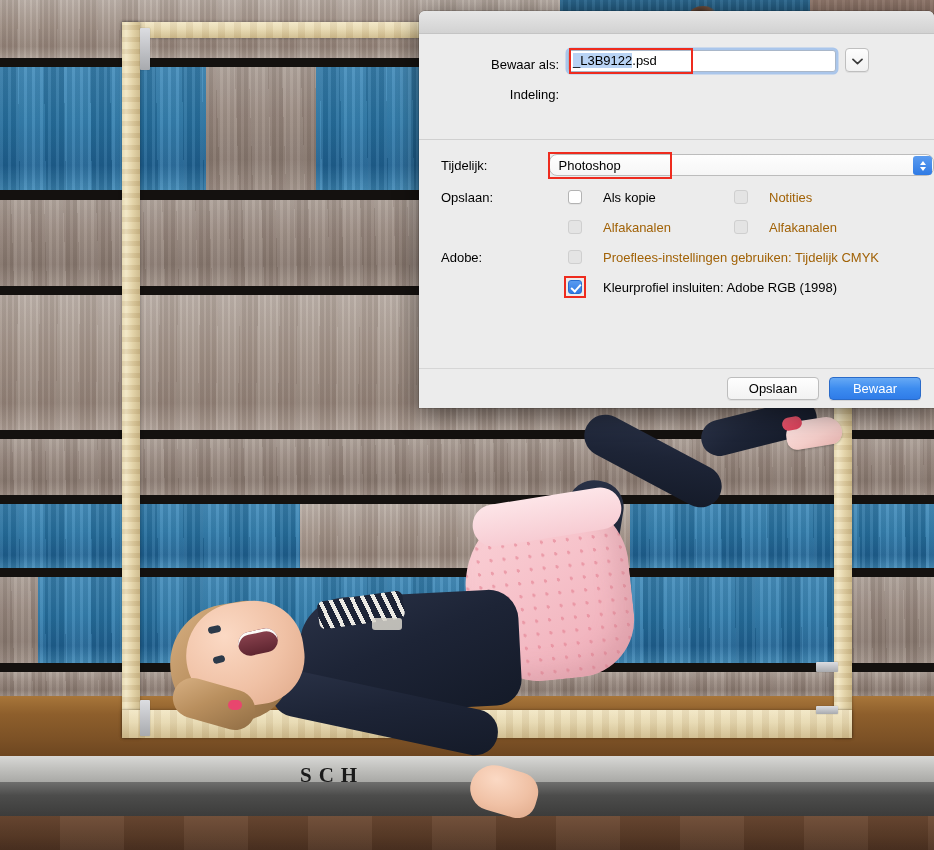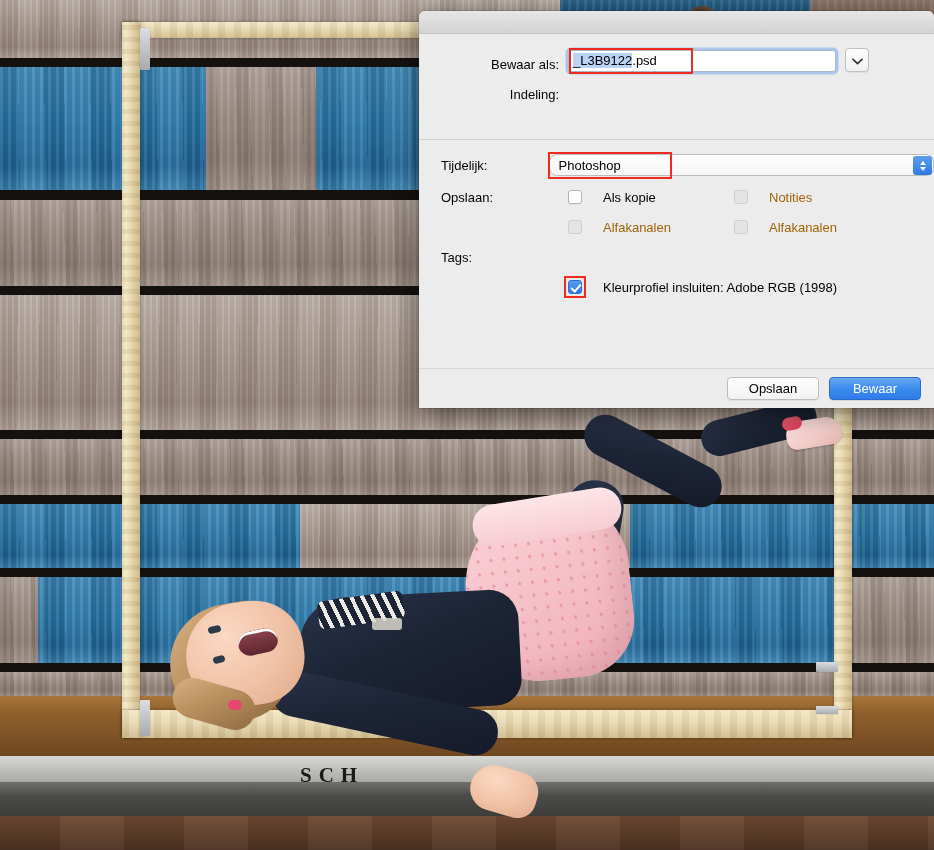--- a/index.html
+++ b/index.html
@@ -333,21 +333,25 @@
         <span class="cbtxt dim">Alfakanalen</span>
       </div>
       <div class="cbcol">
         <span class="cb dis"></span>
         <span class="cbtxt dim">Alfakanalen</span>
       </div>
     </div>
 
 
     <div class="cbrow">
-      <div class="lbl-l">Tags:</div>
+      <div class="lbl-l">Adobe:</div>
+      <div class="cbcol" style="width:auto;">
+        <span class="cb dis"></span>
+        <span class="cbtxt dim">Proeflees-instellingen gebruiken: Tijdelijk CMYK</span>
+      </div>
     </div>
 
     <div class="cbrow">
       <div class="lbl-l"></div>
       <div class="cbcol" style="width:auto;">
         <span class="cb on"></span>
         <span class="redbox redcb"></span>
         <span class="cbtxt">Kleurprofiel insluiten: Adobe RGB (1998)</span>
       </div>
     </div>

